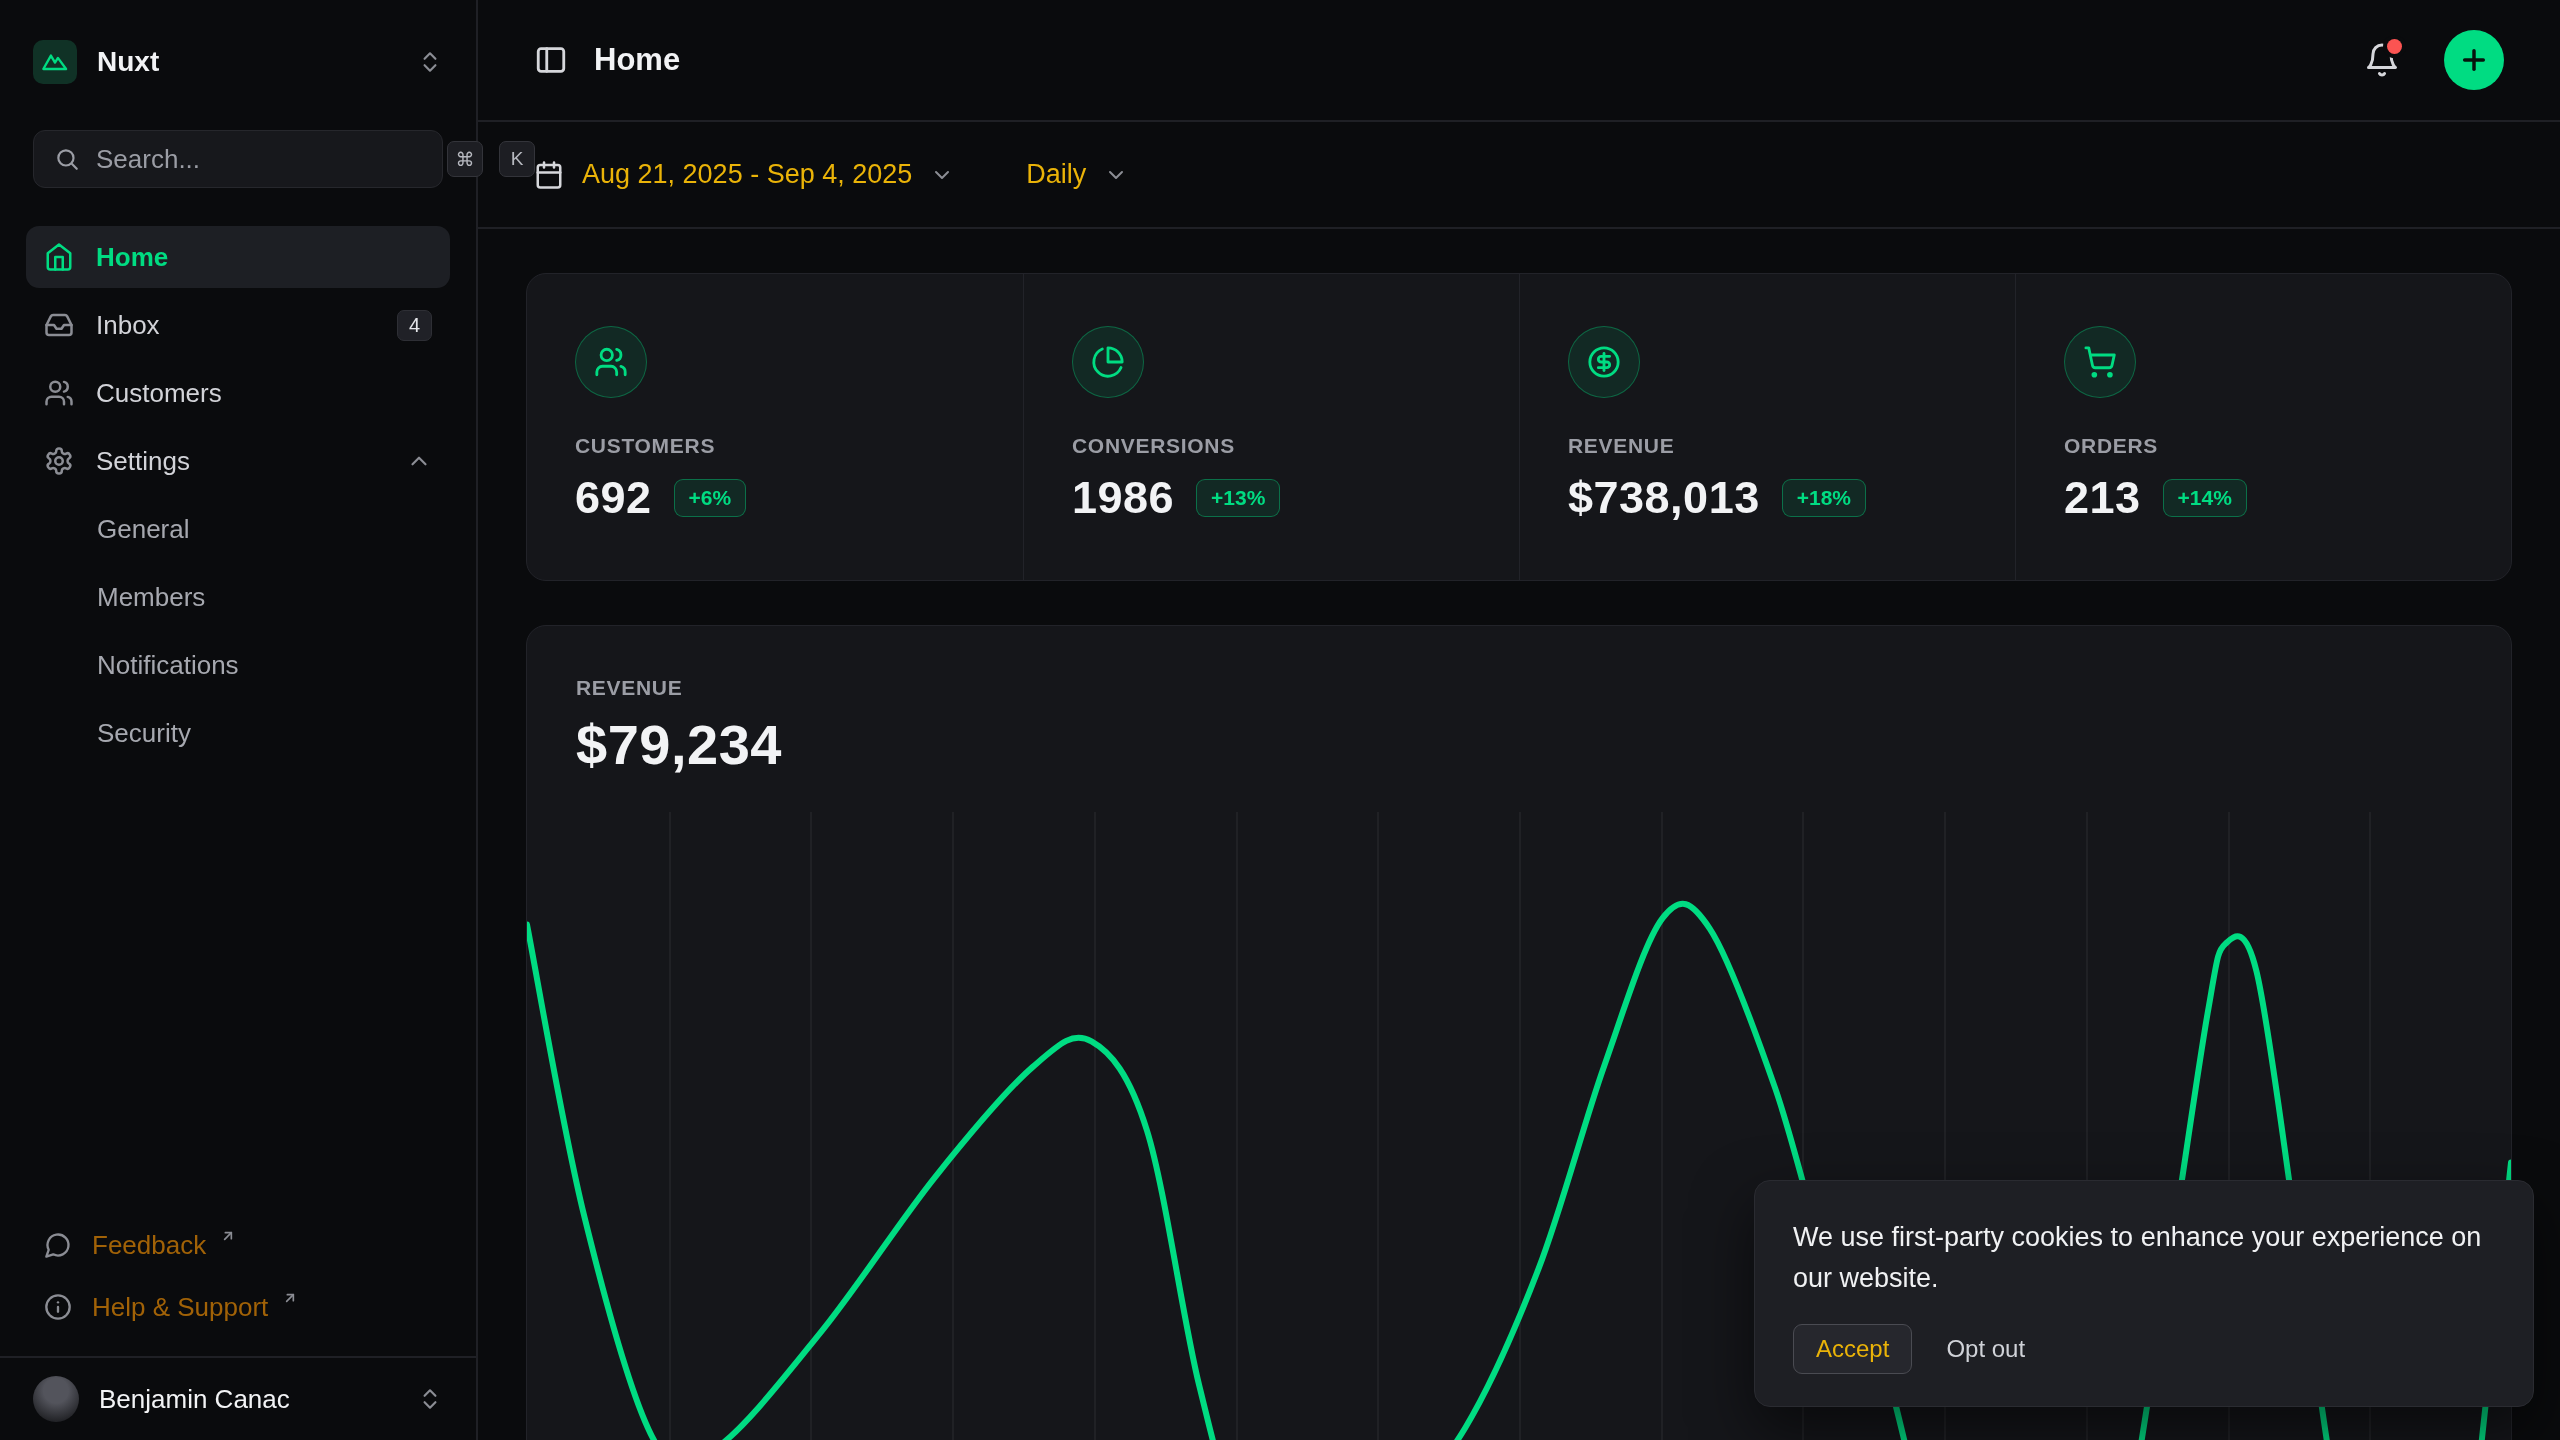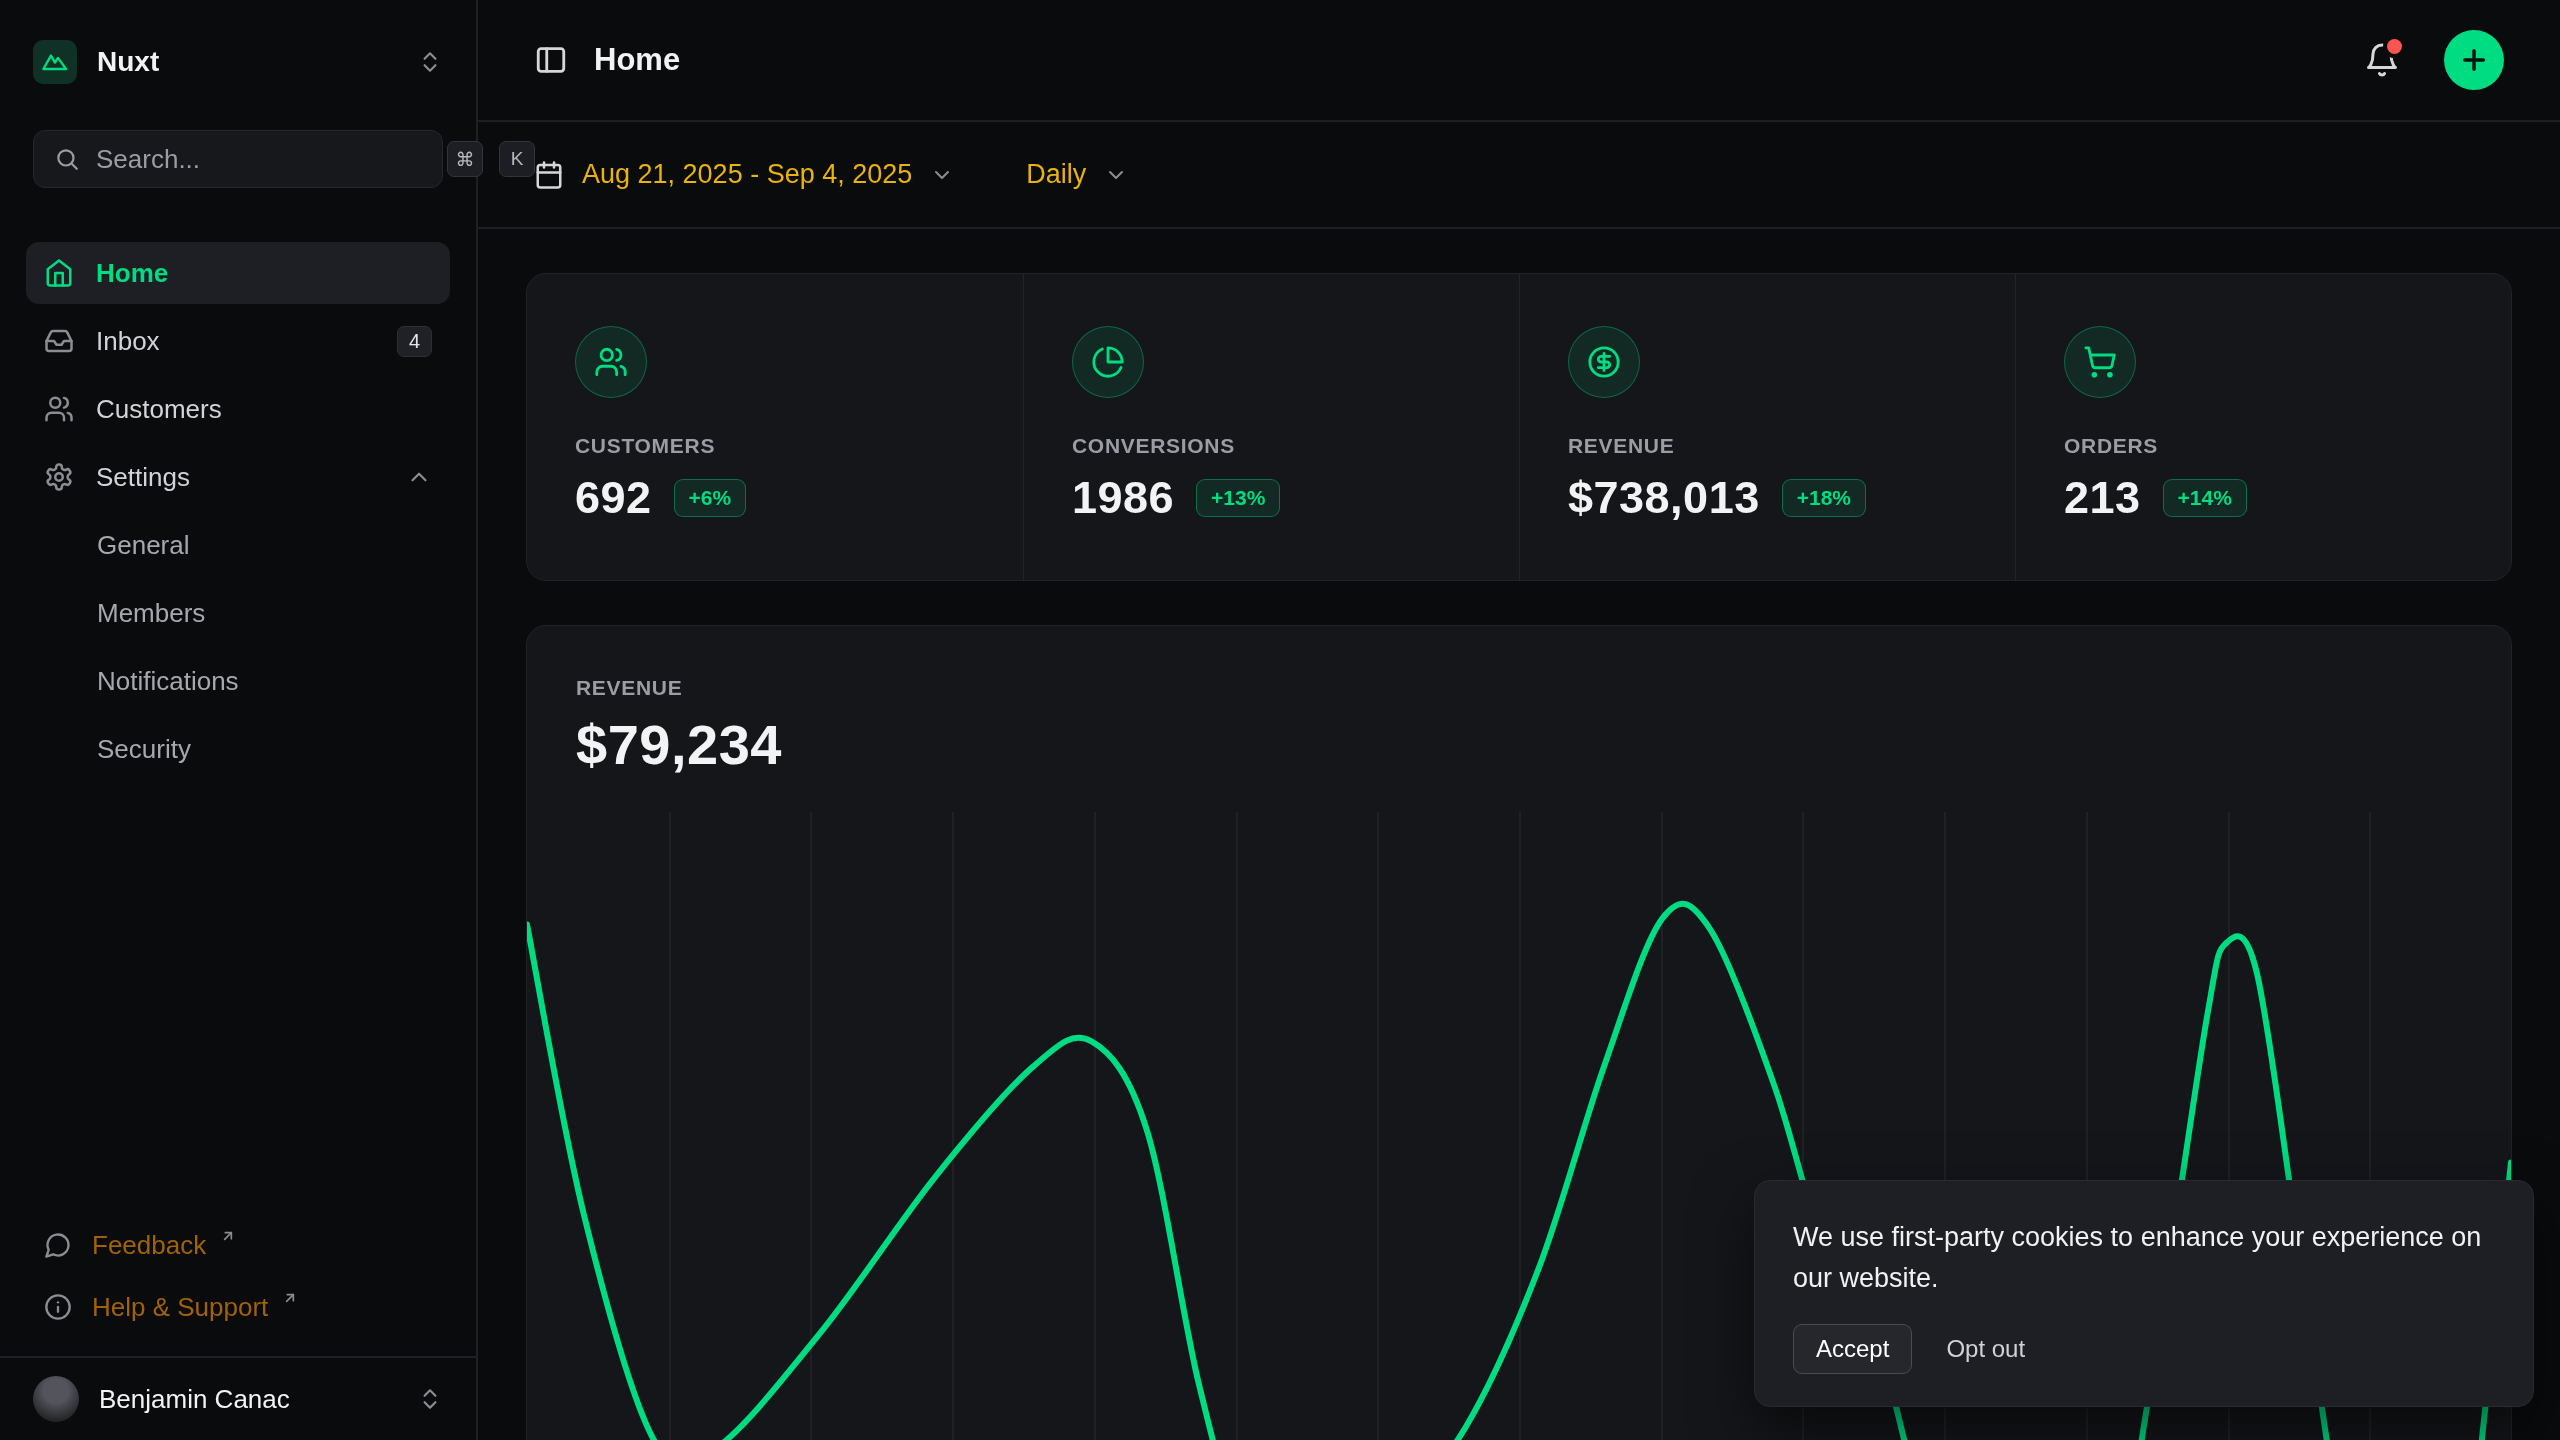--- a/index.html
+++ b/index.html
@@ -18,21 +18,21 @@
   body{background:var(--bg);color:var(--text);font-family:"Liberation Sans",sans-serif;position:relative;}
   svg{display:block;}
 
   
   .sidebar{position:absolute;left:0;top:0;bottom:0;width:478px;border-right:2px solid var(--border);display:flex;flex-direction:column;}
   .ws-row{display:flex;align-items:center;gap:20px;padding:40px 33px 0;}
   .ws-logo{width:44px;height:44px;border-radius:10px;background:#103226;display:flex;align-items:center;justify-content:center;color:var(--accent);}
   .ws-name{font-size:28px;font-weight:600;}
   .ws-chevrons{margin-left:auto;color:var(--dim);}
 
-  .search-box{margin:46px 33px 16px;height:58px;border-radius:12px;background:#17181c;border:1px solid #26272c;display:flex;align-items:center;gap:16px;padding:0 14px 0 20px;color:var(--muted);}
+  .search-box{margin:46px 33px 0;height:58px;border-radius:12px;background:#17181c;border:1px solid #26272c;display:flex;align-items:center;gap:16px;padding:0 14px 0 20px;color:var(--muted);}
   .search-input{flex:1;background:transparent;border:none;outline:none;font:inherit;font-size:26px;color:var(--muted);}
   .search-input::placeholder{color:var(--muted);}
   .kbd{min-width:36px;height:36px;border:1px solid #33343a;background:#1d1e23;border-radius:7px;display:flex;align-items:center;justify-content:center;font-size:19px;color:#b6b8bf;padding:0 8px;}
 
   .nav{margin-top:38px;padding:0 26px;display:flex;flex-direction:column;gap:6px;}
   .nav-item{height:62px;border-radius:13px;display:flex;align-items:center;gap:22px;padding:0 18px;font-size:26px;color:#d2d3d8;cursor:pointer;}
   .nav-item .nicon{color:var(--dim);display:flex;}
   .nav-item.active{background:#1d1f24;color:var(--accent);font-weight:600;}
   .nav-item.active .nicon{color:var(--accent);}
   .badge-count{margin-left:auto;font-size:20px;background:#202127;border:1px solid #2e2f35;border-radius:7px;padding:3px 11px;color:#e4e5e9;}
@@ -81,21 +81,21 @@
   .revenue-value{margin-top:12px;font-size:56px;font-weight:700;letter-spacing:.5px;}
   .chart{position:absolute;left:0;right:0;top:186px;bottom:0;}
   .gridlines{position:absolute;inset:0;}
   .gridline{position:absolute;top:0;bottom:0;width:2px;background:rgba(255,255,255,.05);}
   .chart-svg{position:absolute;inset:0;width:100%;height:100%;}
 
   
   .cookie-banner{position:absolute;right:26px;bottom:33px;width:780px;background:#1e1f24;border:1px solid #2a2b31;border-radius:16px;padding:36px 38px 32px;box-shadow:0 24px 60px rgba(0,0,0,.55);z-index:10;}
   .cookie-text{font-size:27px;line-height:1.5;color:#f0f1f3;font-weight:500;}
   .cookie-actions{margin-top:26px;display:flex;align-items:center;gap:34px;}
-  .accept-btn{font:inherit;font-size:24px;font-weight:500;color:#ffffff;background:#26272d;border:1px solid #4a4b52;border-radius:9px;padding:10px 22px;cursor:pointer;}
+  .accept-btn{font:inherit;font-size:24px;font-weight:500;color:#eab308;background:#26272d;border:1px solid #4a4b52;border-radius:9px;padding:10px 22px;cursor:pointer;}
   .optout-btn{font:inherit;font-size:24px;font-weight:500;color:#d0d2d8;background:none;border:none;cursor:pointer;}
 </style>
 </head>
 <body>
 
 <aside class="sidebar">
 
   <div class="ws-row">
     <span class="ws-logo">
       <svg width="28" height="28" viewBox="0 0 24 24" fill="none" stroke="currentColor" stroke-width="2" stroke-linejoin="round" stroke-linecap="round">

